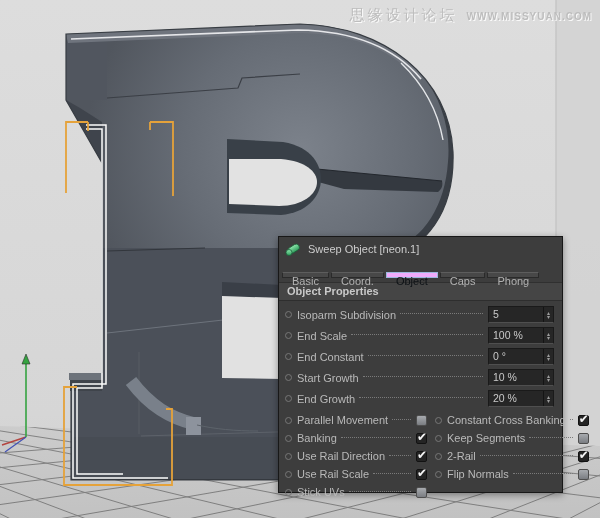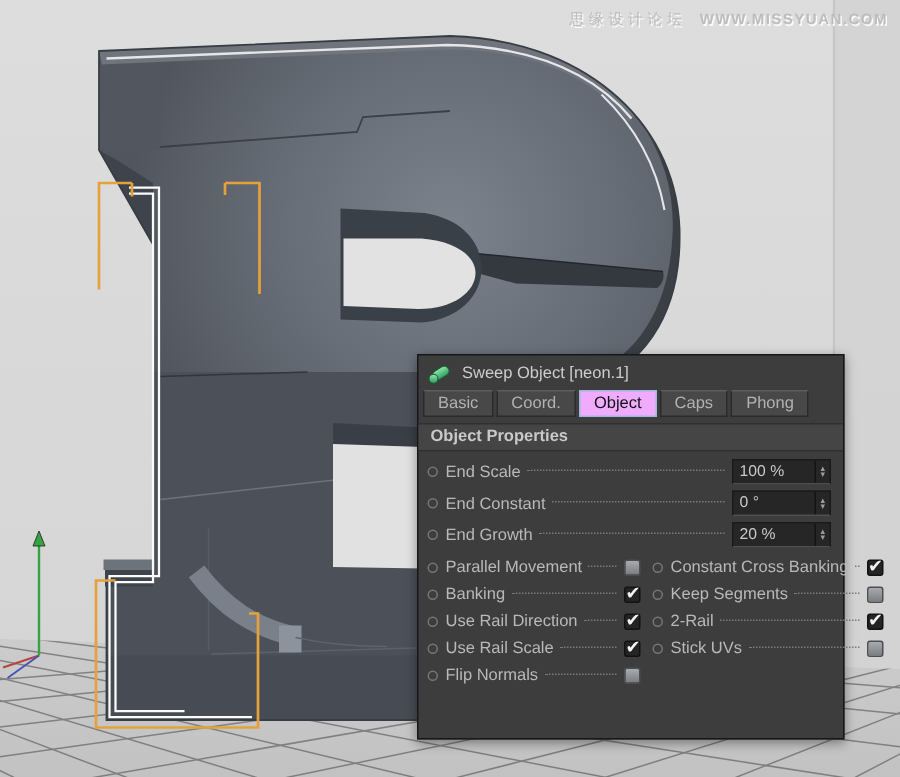--- a/index.html
+++ b/index.html
@@ -2,31 +2,31 @@
 <html><head>
 <meta charset="utf-8">
 <style>
   html,body{margin:0;padding:0;background:#888;}
   #stage{position:relative;width:600px;height:518px;overflow:hidden;
          font-family:"Liberation Sans",sans-serif;background:#d9d9d9;}
   #scene{position:absolute;left:0;top:0;}
   
   .watermark{position:absolute;top:6px;right:8px;display:flex;align-items:baseline;gap:9px;
              color:#bdbdbd;text-shadow:1px 1px 0 rgba(255,255,255,.85);user-select:none;}
-  .watermark .cn{font-size:10px;letter-spacing:3px;}
+  .watermark .cn{font-size:15px;letter-spacing:3px;}
   .watermark .url{font-size:10px;font-weight:bold;letter-spacing:1px;}
   
   .panel{position:absolute;left:278px;top:236px;width:285px;height:257px;box-sizing:border-box;
          background:#3d3d3d;border:1px solid #181818;box-shadow:0 2px 7px rgba(0,0,0,.4);
          color:#b9b9b9;font-size:11px;}
   .titlebar{height:23px;display:flex;align-items:center;gap:7px;padding:0 6px;}
   .title{color:#cdcdcd;}
   .tabs{display:flex;gap:2px;padding:0 3px;height:18px;}
   .tab{background:#484848;border:1px solid #2a2a2a;border-top-color:#5d5d5d;
-       color:#b2b2b2;padding:0 9px;font-size:11px;line-height:16px;cursor:default;}
+       color:#b2b2b2;padding:0 9px;font-size:11px;line-height:16px;cursor:default;margin-top:12px;}
   .tab.on{background:#f0abfc;color:#0e1216;border-color:#9db8dd;}
   .section{background:#454545;border-top:1px solid #303030;border-bottom:1px solid #2e2e2e;
            padding:2px 8px 3px 8px;font-weight:bold;color:#c9c9c9;margin-top:4px;}
   .rows{padding:3px 8px 0 6px;}
   .frow{display:flex;align-items:center;height:21px;}
   .dot{width:5px;height:5px;border:1px solid #767676;border-radius:50%;margin-right:5px;flex:none;}
   .flabel{white-space:nowrap;}
   .leader{flex:1;border-bottom:1px dotted #7a7a7a;margin:0 5px 3px 4px;height:1px;min-width:3px;}
   .field{width:64px;height:15px;background:#262626;border:1px solid #1a1a1a;
          border-bottom-color:#4f4f4f;display:flex;align-items:stretch;flex:none;}
@@ -199,20 +199,32 @@
       <div class="tab on">Object</div>
       <div class="tab">Caps</div>
       <div class="tab">Phong</div>
     </div>
 
     <div class="section">Object Properties</div>
 
     <div class="rows">
       <div class="frow">
         <span class="dot"></span>
+        <span class="flabel">Isoparm Subdivision</span>
+        <span class="leader"></span>
+        <span class="field">
+          <span class="fval">5</span>
+          <span class="stepper">
+            <span>▴</span>
+            <span>▾</span>
+          </span>
+        </span>
+      </div>
+      <div class="frow">
+        <span class="dot"></span>
         <span class="flabel">End Scale</span>
         <span class="leader"></span>
         <span class="field">
           <span class="fval">100 %</span>
           <span class="stepper">
             <span>▴</span>
             <span>▾</span>
           </span>
         </span>
       </div>
@@ -223,20 +235,32 @@
         <span class="field">
           <span class="fval">0 °</span>
           <span class="stepper">
             <span>▴</span>
             <span>▾</span>
           </span>
         </span>
       </div>
       <div class="frow">
         <span class="dot"></span>
+        <span class="flabel">Start Growth</span>
+        <span class="leader"></span>
+        <span class="field">
+          <span class="fval">10 %</span>
+          <span class="stepper">
+            <span>▴</span>
+            <span>▾</span>
+          </span>
+        </span>
+      </div>
+      <div class="frow">
+        <span class="dot"></span>
         <span class="flabel">End Growth</span>
         <span class="leader"></span>
         <span class="field">
           <span class="fval">20 %</span>
           <span class="stepper">
             <span>▴</span>
             <span>▾</span>
           </span>
         </span>
       </div>
@@ -290,26 +314,26 @@
       <div class="crow">
         <span class="dot"></span>
         <span class="flabel">Use Rail Scale</span>
         <span class="leader"></span>
         <span class="cbox checked">
             <i class="mark">✔</i>
           </span>
       </div>
       <div class="crow">
         <span class="dot"></span>
+        <span class="flabel">Flip Normals</span>
+        <span class="leader"></span>
+        <span class="cbox"></span>
+      </div>
+      <div class="crow">
+        <span class="dot"></span>
         <span class="flabel">Stick UVs</span>
-        <span class="leader"></span>
-        <span class="cbox"></span>
-      </div>
-      <div class="crow">
-        <span class="dot"></span>
-        <span class="flabel">Flip Normals</span>
         <span class="leader"></span>
         <span class="cbox"></span>
       </div>
       <div class="crow"></div>
     </div>
   </div>
 </div>
 
 </body></html>

